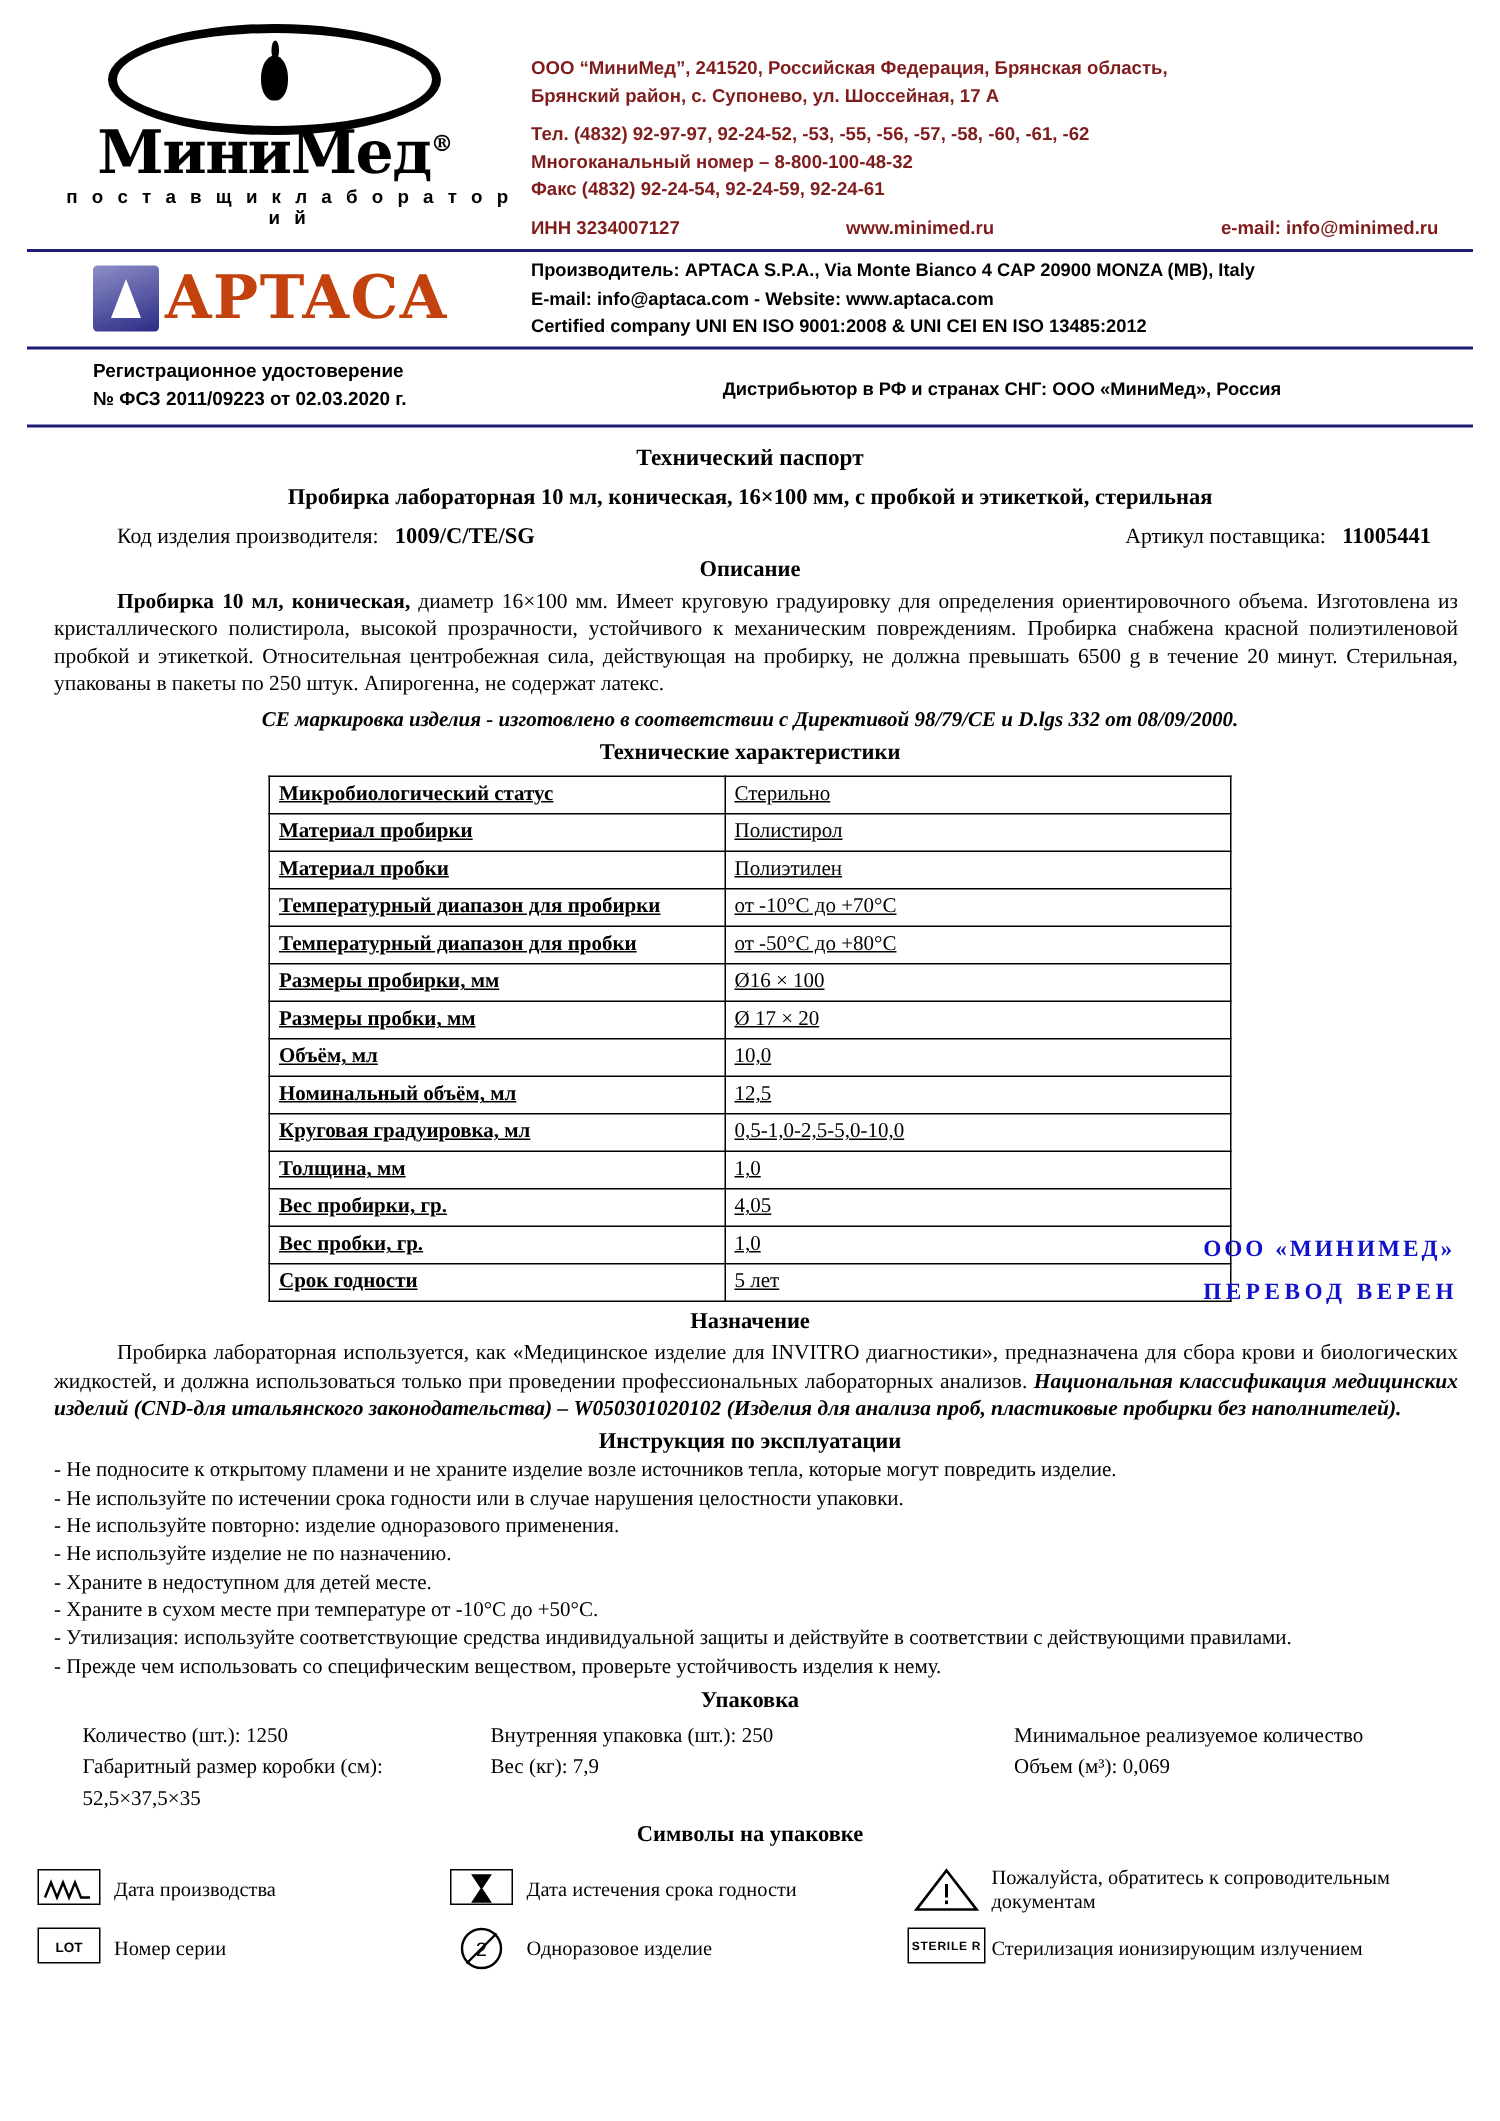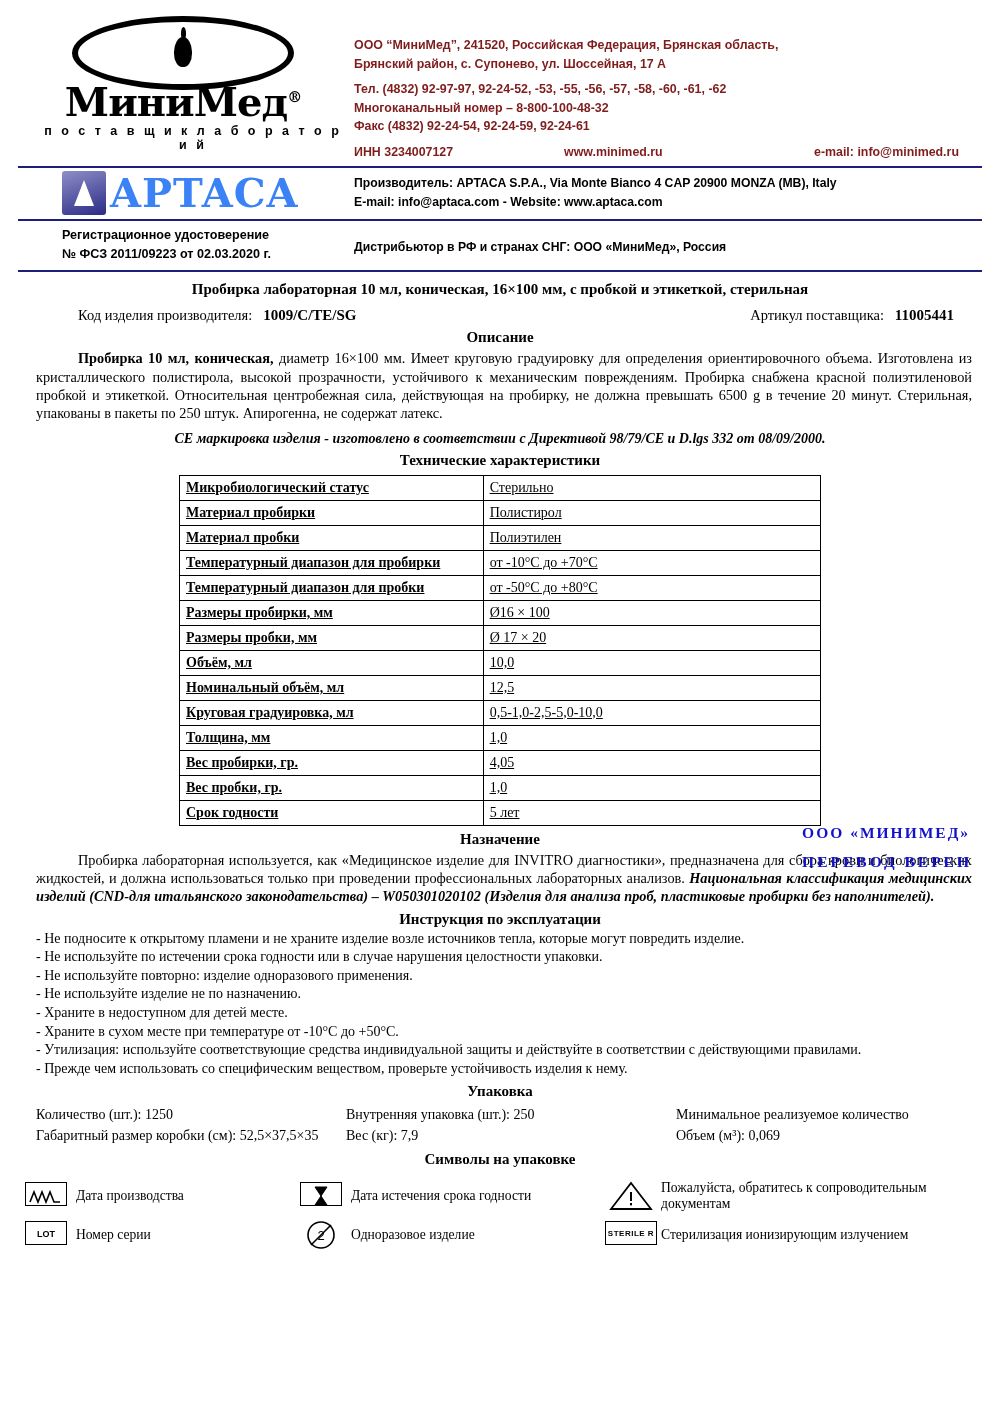--- a/index.html
+++ b/index.html
@@ -136,21 +136,21 @@
     top: 9px;
     width: 0; height: 0;
     border-left: 10px solid transparent;
     border-right: 10px solid transparent;
     border-bottom: 26px solid #fff;
   }
   .aptaca-text {
     font-family: "DejaVu Serif", serif;
     font-weight: bold;
     font-size: 40px;
-    color: #3b82f6;
+    color: #c2410c;
     letter-spacing: 1px;
     line-height: 1;
   }
   .aptaca-info {
     flex: 1;
     font-family: "Liberation Sans", sans-serif;
     font-size: 12.2px;
     line-height: 1.55;
     font-weight: bold;
     padding-left: 6px;
@@ -172,20 +172,21 @@
     box-sizing: border-box;
     font-weight: bold;
   }
   .reg-right {
     flex: 1;
     font-family: "Liberation Sans", sans-serif;
     font-size: 12.2px;
     padding-left: 6px;
     padding-top: 14px;
     font-weight: bold;
+    text-align: center;
   }
 
   
   .doc-title {
     text-align: center;
     font-weight: bold;
     font-size: 15.5px;
     margin-top: 12px;
   }
   .doc-subtitle {
@@ -268,21 +269,21 @@
   }
   .inst-list div { text-align: justify; }
 
   
   .pack-grid {
     display: flex;
     font-size: 14px;
     margin-top: 4px;
     padding: 0 6px 0 18px;
   }
-  .pack-col { flex: 1; line-height: 1.5; }
+  .pack-col { flex: 1; line-height: 1.5; margin-left: 19px; }
   .pack-col.c2 { flex: 0 0 330px; }
   .pack-col.c3 { flex: 0 0 300px; }
 
   
   .sym-table {
     margin-top: 8px;
     width: 100%;
     border-collapse: collapse;
     font-size: 13.6px;
   }
@@ -339,31 +340,33 @@
   </div>
 
   <div class="aptaca-bar">
     <div class="aptaca-logo">
       <div class="aptaca-mark"></div>
       <div class="aptaca-text">APTACA</div>
     </div>
     <div class="aptaca-info">
       <div>Производитель: APTACA S.P.A., Via Monte Bianco 4 CAP 20900 MONZA (MB), Italy</div>
       <div>E-mail: info@aptaca.com - Website: www.aptaca.com</div>
+      <div>Certified company UNI EN ISO 9001:2008 &amp; UNI CEI EN ISO 13485:2012</div>
     </div>
   </div>
 
   <div class="reg-row">
     <div class="reg-left">
       <div>Регистрационное удостоверение</div>
       <div>№ ФСЗ 2011/09223 от 02.03.2020 г.</div>
     </div>
     <div class="reg-right">Дистрибьютор в РФ и странах СНГ: ООО «МиниМед», Россия</div>
   </div>
 
+  <div class="doc-title">Технический паспорт</div>
   <div class="doc-subtitle">Пробирка лабораторная 10 мл, коническая, 16×100 мм, с пробкой и этикеткой, стерильная</div>
 
   <div class="code-row">
     <div>
       <span>Код изделия производителя:</span>
       &nbsp;&nbsp;<b>1009/C/TE/SG</b>
     </div>
     <div>
       <span>Артикул поставщика:</span>
       &nbsp;&nbsp;<b>11005441</b>

